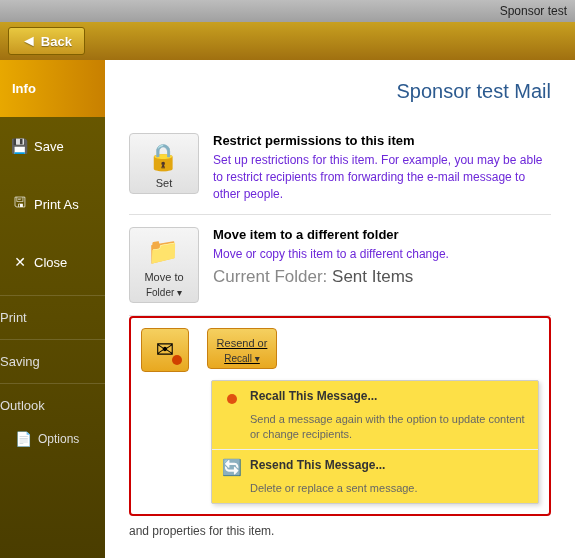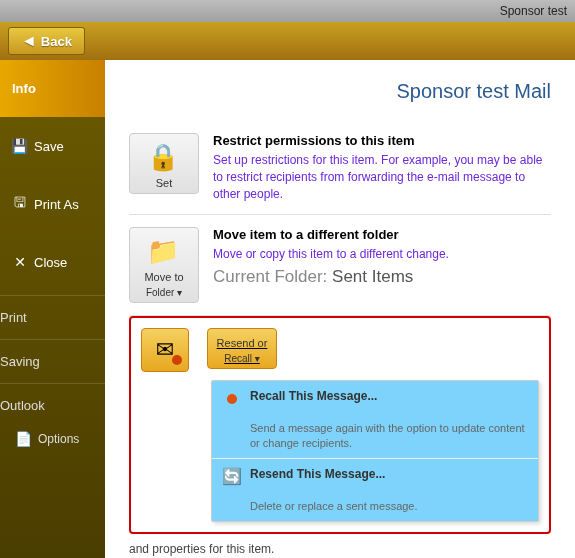--- a/index.html
+++ b/index.html
@@ -145,21 +145,21 @@
       padding: 10px;
       margin-bottom: 8px;
       background: #fff;
     }
     .card-highlighted .card { border-bottom: none; padding: 0 0 8px 0; }
 
     
     .dropdown-menu {
       border: 1px solid #ccc;
       border-radius: 2px;
-      background: #7dd3fc;
+      background: #fde047;
       margin-left: 70px;
       margin-top: 0;
       box-shadow: 2px 2px 4px rgba(0,0,0,0.15);
     }
     .dropdown-item {
       display: flex;
       align-items: flex-start;
       gap: 8px;
       padding: 8px 10px;
       border-bottom: 1px solid #eee;
@@ -171,21 +171,21 @@
       width: 20px;
       min-width: 20px;
       height: 20px;
       display: flex;
       align-items: center;
       justify-content: center;
       font-size: 16px;
     }
     .dropdown-item-content { flex: 1; }
     .dropdown-item-title { font-weight: bold; color: #333; font-size: 12px; }
-    .dropdown-item-desc { color: #666; font-size: 11px; margin-top: 18px; line-height: 1.3; }
+    .dropdown-item-desc { color: #666; font-size: 11px; margin-top: 9px; line-height: 1.3; }
 
     
     .watermark {
       position: absolute;
       top: 50%;
       left: 50%;
       transform: translate(-50%, -50%);
       font-size: 22px;
       font-weight: bold;
       color: rgba(200, 160, 60, 0.25);

